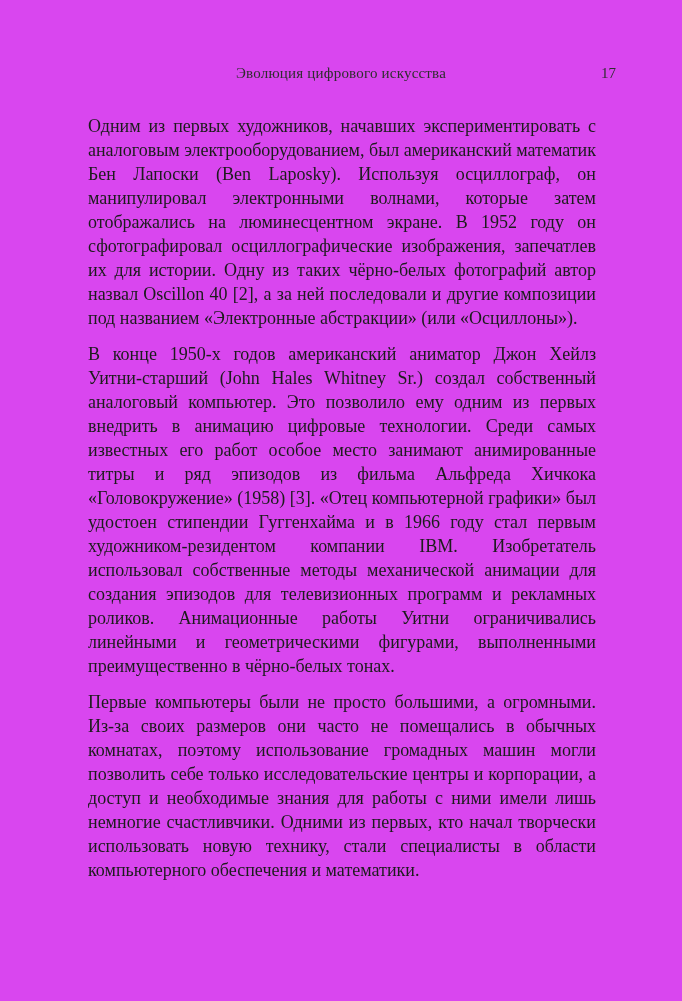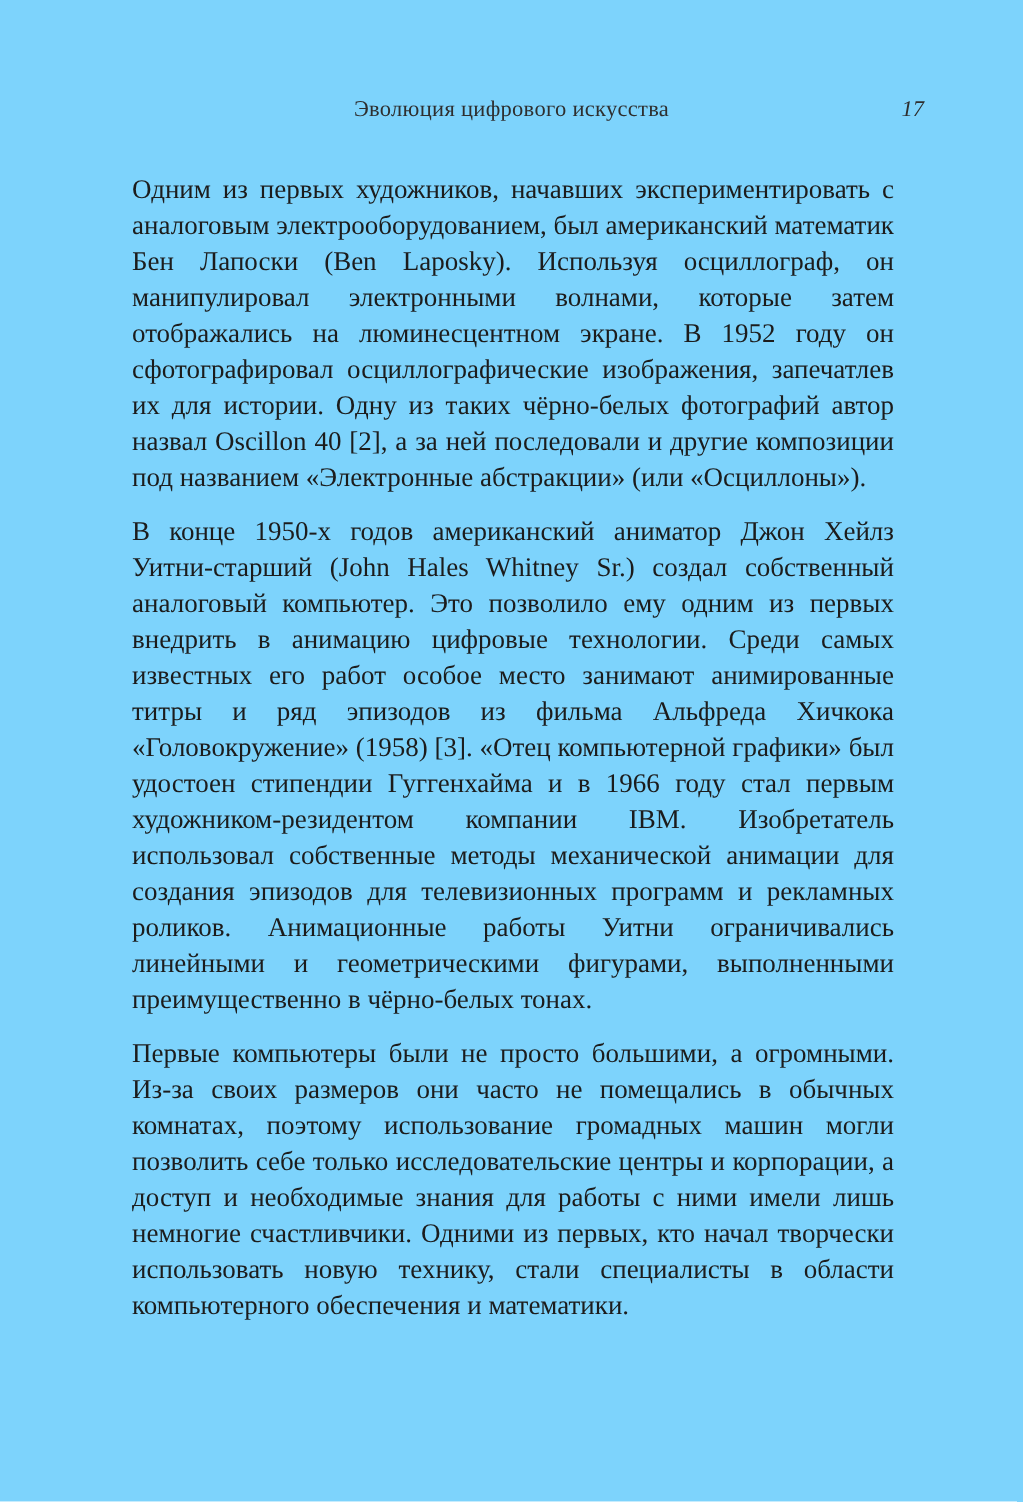--- a/index.html
+++ b/index.html
@@ -4,21 +4,21 @@
 <style>
   html, body {
     margin: 0;
     padding: 0;
     background: #ffffff;
   }
   .page {
     position: relative;
     width: 682px;
     height: 1001px;
-    background: #7dd3fc;
+    background: #d946ef;
     overflow: hidden;
     font-family: "Liberation Serif", "DejaVu Serif", serif;
     color: #1c1c1c;
   }
   .running-header {
     position: absolute;
     top: 62px;
     left: 0;
     width: 682px;
     height: 22px;
@@ -33,21 +33,20 @@
     color: #2e2e2e;
     letter-spacing: 0.2px;
   }
   .page-number {
     position: absolute;
     right: 66px;
     top: 0;
     font-size: 15px;
     line-height: 22px;
     color: #2e2e2e;
-    font-style: italic;
   }
   .text-block {
     position: absolute;
     top: 114px;
     left: 88px;
     width: 508px;
   }
   .para {
     margin: 0 0 12px 0;
     font-size: 18px;

